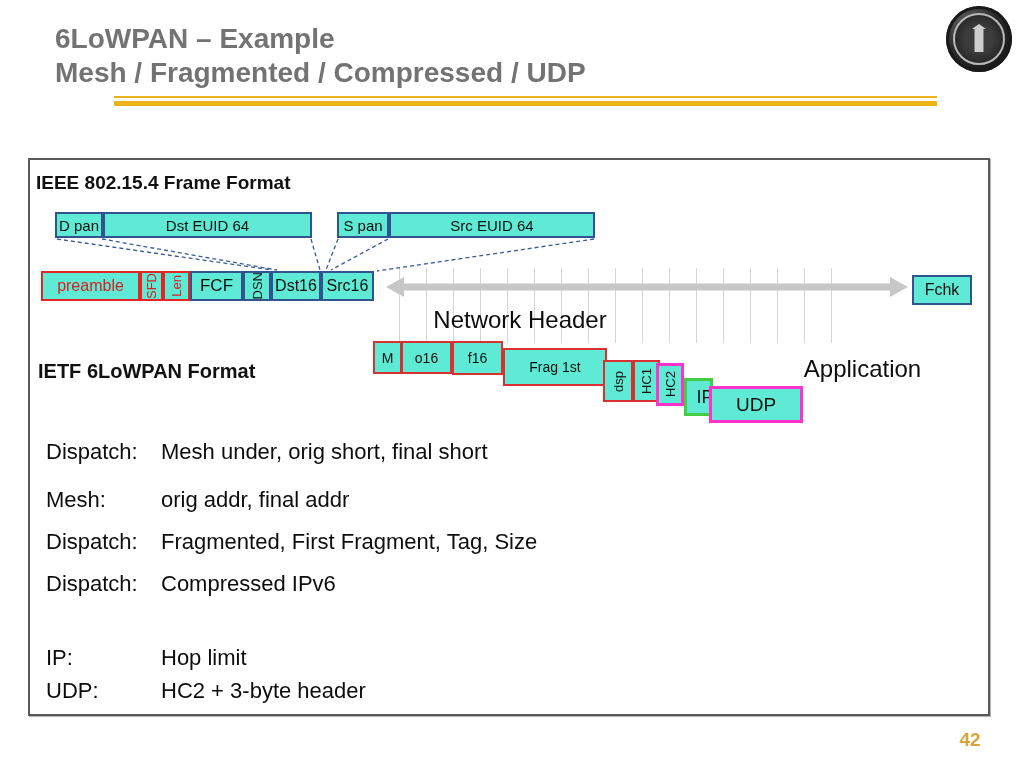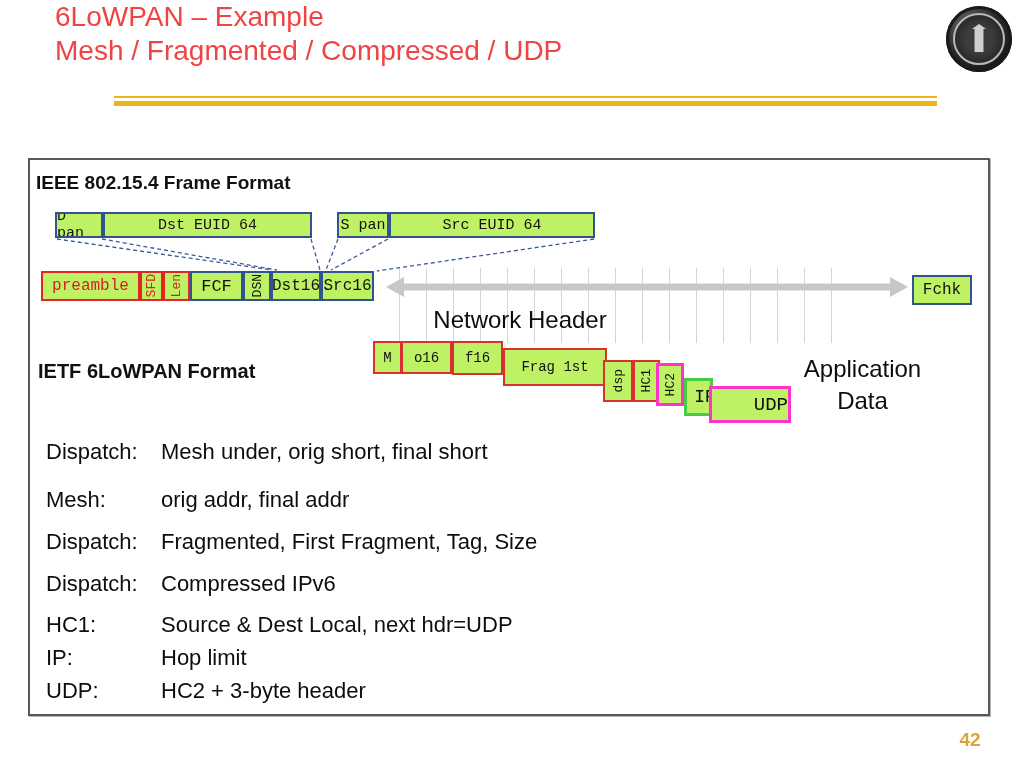--- a/index.html
+++ b/index.html
@@ -1,40 +1,40 @@
 <!DOCTYPE html>
 <html><head>
 <meta charset="utf-8">
 <style>
   html,body{margin:0;padding:0;background:#fff;}
   .slide{position:relative;width:1024px;height:768px;background:#ffffff;overflow:hidden;
          font-family:"Liberation Sans", sans-serif;color:#111;}
   
-  .title{position:absolute;left:55px;top:0;font-size:28px;font-weight:normal;
-         color:#ef4444;line-height:34px;letter-spacing:0px;}
+  .title{position:absolute;left:55px;top:22px;font-size:28px;font-weight:bold;
+         color:#737373;line-height:34px;letter-spacing:0px;}
   .gold-rule{position:absolute;left:114px;top:96px;width:823px;}
   .gold-rule .thin{height:2px;background:#EDB41A;}
   .gold-rule .thick{height:5px;background:#EDB41A;margin-top:3px;}
   
   .logo{position:absolute;left:946px;top:6px;width:66px;height:66px;border-radius:50%;
         background:radial-gradient(circle at 35% 30%, #6a6a6a 0%, #2a2a2a 45%, #0c0c0c 100%);
         box-shadow:inset 0 0 0 3px #1a1a1a;}
   .logo .ring{position:absolute;left:7px;top:7px;right:7px;bottom:7px;border-radius:50%;
         border:2px solid #b9b9b9;background:radial-gradient(circle,#3c3c3c 40%,#171717 100%);}
   .logo .emblem{position:absolute;left:26px;top:18px;width:14px;height:28px;background:#cfcfcf;
         clip-path:polygon(50% 0,100% 18%,82% 18%,82% 100%,18% 100%,18% 18%,0 18%);}
   
   .frame{position:absolute;left:28px;top:158px;width:962px;height:558px;
          border:2px solid #595959;box-sizing:border-box;box-shadow:1px 1px 0 #b5b5b5;}
   .h1{position:absolute;left:36px;top:172px;font-size:19px;font-weight:bold;}
   .h2{position:absolute;left:38px;top:360px;font-size:20px;font-weight:bold;}
   
-  .dbox{position:absolute;box-sizing:border-box;background:#bef264;
+  .dbox{position:absolute;box-sizing:border-box;background:#5eead4;
         display:flex;align-items:center;justify-content:center;
-        font-size:15px;color:#111;overflow:hidden;font-family:Liberation Mono, monospace;}
+        font-size:15px;color:#111;overflow:hidden;}
   .b-blue{border:2px solid #31548F;}
   .b-red{border:2px solid #E42525;}
   .b-red2{border:2px solid #D93030;}
   .b-magenta{border:3px solid #FF33CC;}
   .b-green{border:3px solid #44CC44;padding-left:13px;}
   .t-red{color:#D92020;}
   .rot{writing-mode:vertical-rl;transform:rotate(180deg);font-size:13px;line-height:1;}
   
   .ticks{position:absolute;left:399px;top:268px;width:446px;height:75px;
          background:repeating-linear-gradient(to right,#d5d5d5 0 1px,transparent 1px 27px);}
@@ -146,44 +146,40 @@
   </div>
   <div class="dbox b-red2" style="left:633px;top:360px;width:27px;height:42px;">
     <span class="rot">HC1</span>
   </div>
   <div class="dbox b-magenta" style="left:656px;top:363px;width:28px;height:43px;">
     <span class="rot">HC2</span>
   </div>
   <div class="dbox b-green" style="left:684px;top:378px;width:29px;height:38px;font-size:18px;">
     <span>IP</span>
   </div>
-  <div class="dbox b-magenta" style="left:709px;top:386px;width:82px;height:37px;font-size:19px;justify-content:flex-end;">
+  <div class="dbox b-magenta" style="left:709px;top:386px;width:94px;height:37px;font-size:19px;">
     <span>UDP</span>
   </div>
 
   <div class="app-data">
     <div>Application</div>
-    <div>Data</div>
   </div>
 
   <div class="note" style="top:439px">
     <span class="note-label">Dispatch:</span><span>Mesh under, orig short, final short</span>
   </div>
   <div class="note" style="top:487px">
     <span class="note-label">Mesh:</span><span>orig addr, final addr</span>
   </div>
   <div class="note" style="top:529px">
     <span class="note-label">Dispatch:</span><span>Fragmented, First Fragment, Tag, Size</span>
   </div>
   <div class="note" style="top:571px">
     <span class="note-label">Dispatch:</span><span>Compressed IPv6</span>
   </div>
-  <div class="note" style="top:612px">
-    <span class="note-label">HC1:</span><span>Source &amp; Dest Local, next hdr=UDP</span>
-  </div>
   <div class="note" style="top:645px">
     <span class="note-label">IP:</span><span>Hop limit</span>
   </div>
   <div class="note" style="top:678px">
     <span class="note-label">UDP:</span><span>HC2 + 3-byte header</span>
   </div>
 
   <div class="page-num">42</div>
 
 </div>

